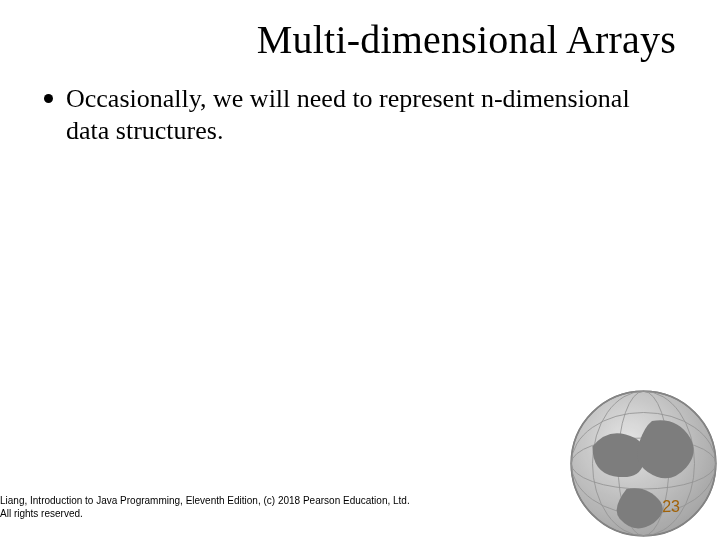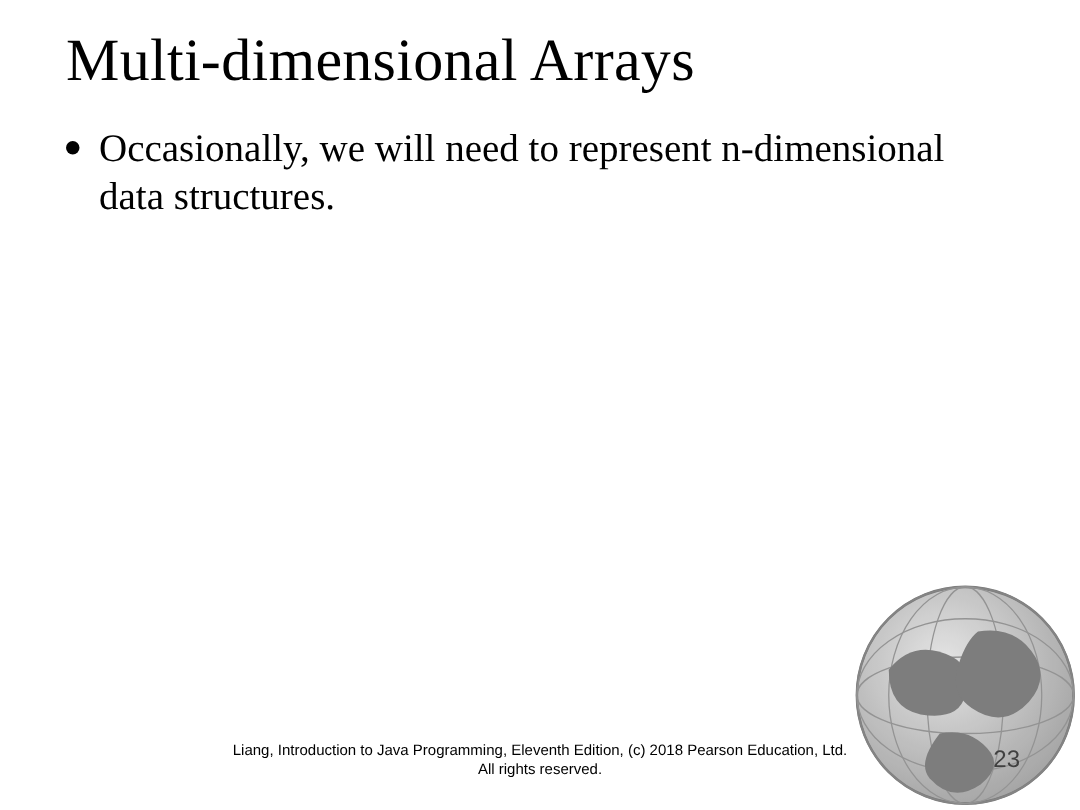--- a/index.html
+++ b/index.html
@@ -11,21 +11,21 @@
     position: relative;
   }
   .slide {
     width: 720px;
     height: 540px;
     position: relative;
     padding: 16px 44px 0 44px;
   }
   .title {
     font-size: 40px;
-    text-align: left;
+    text-align: right;
     font-weight: normal;
     margin-bottom: 20px;
     letter-spacing: 0.2px;
   }
   .bullets {
     list-style: none;
     font-size: 26px;
     line-height: 1.22;
   }
   .bullets li {
@@ -42,33 +42,32 @@
     width: 9px;
     height: 9px;
     background: #000;
     border-radius: 50%;
   }
   .footer {
     position: absolute;
     bottom: 20px;
     left: 0;
     width: 720px;
-    text-align: center;
     font-family: Arial, Helvetica, sans-serif;
     font-size: 10px;
     line-height: 1.25;
     color: #000;
   }
   .page-number {
     position: absolute;
     right: 40px;
     bottom: 24px;
     font-family: Arial, Helvetica, sans-serif;
     font-size: 16px;
-    color: #404040;
+    color: #a16207;
   }
   .globe {
     position: absolute;
     right: 0;
     bottom: 0;
     width: 170px;
     height: 170px;
     opacity: 0.9;
   }
 </style>

